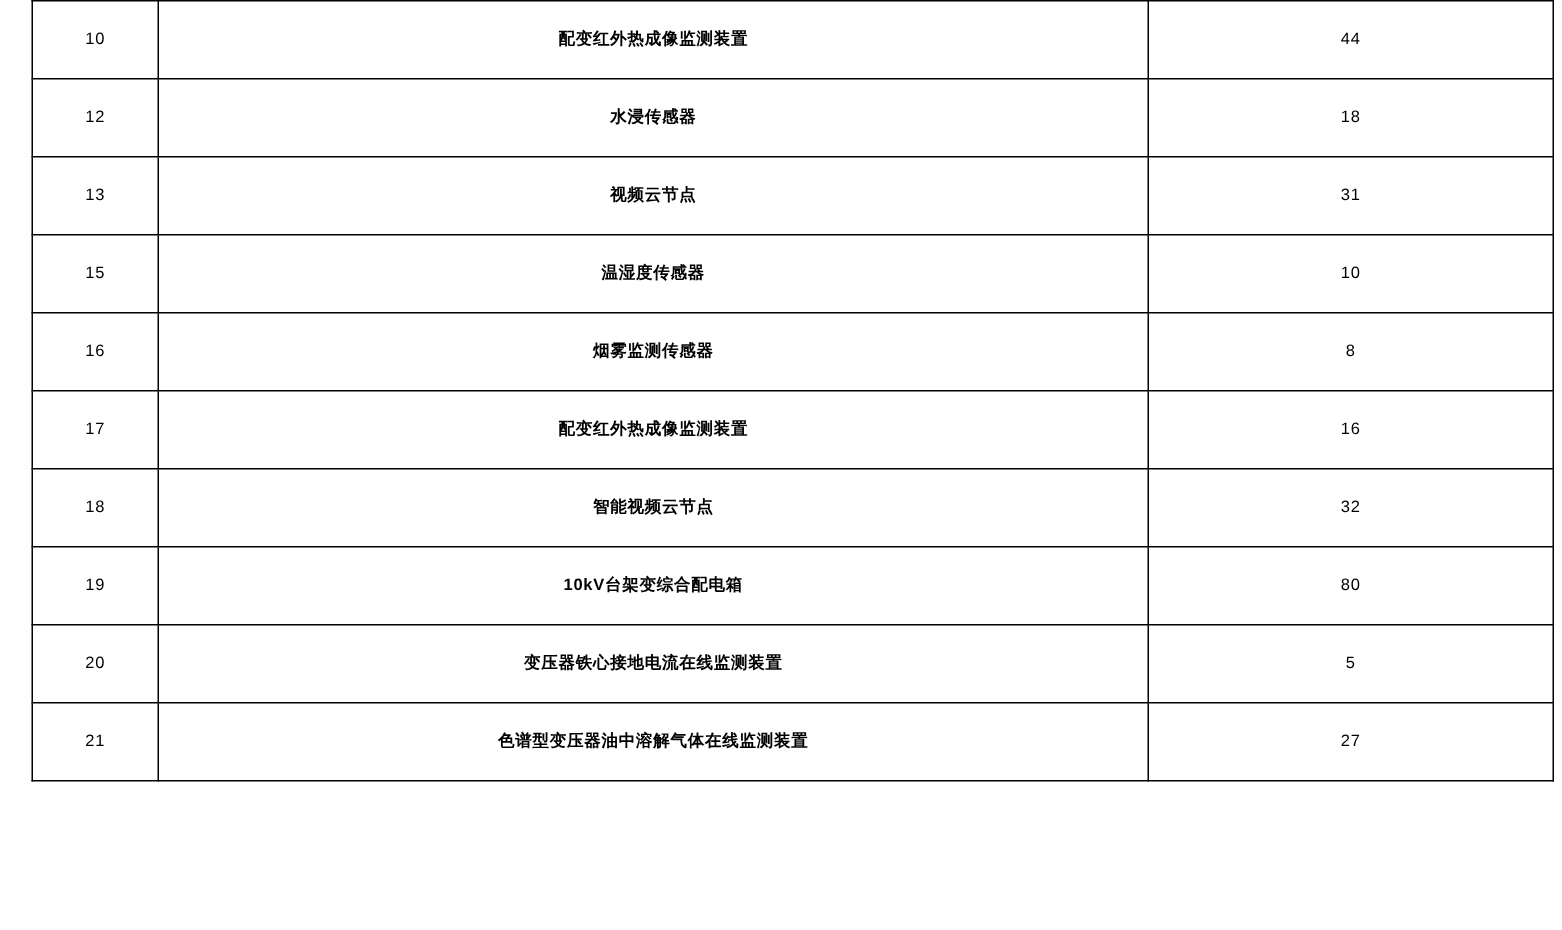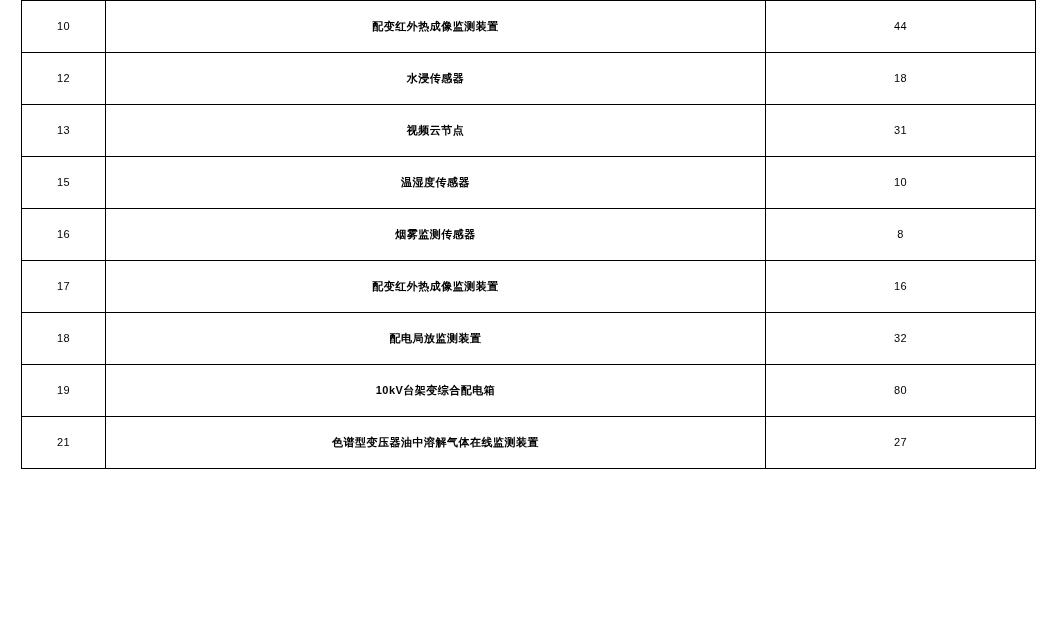--- a/index.html
+++ b/index.html
@@ -89,27 +89,32 @@
         <td class="cell-name">烟雾监测传感器</td>
         <td class="cell-count">8</td>
       </tr>
       <tr>
         <td class="cell-index">17</td>
         <td class="cell-name">配变红外热成像监测装置</td>
         <td class="cell-count">16</td>
       </tr>
       <tr>
         <td class="cell-index">18</td>
-        <td class="cell-name">配电局放监测装置</td>
+        <td class="cell-name">智能视频云节点</td>
         <td class="cell-count">32</td>
       </tr>
       <tr>
         <td class="cell-index">19</td>
         <td class="cell-name">10kV台架变综合配电箱</td>
         <td class="cell-count">80</td>
+      </tr>
+      <tr>
+        <td class="cell-index">20</td>
+        <td class="cell-name">变压器铁心接地电流在线监测装置</td>
+        <td class="cell-count">5</td>
       </tr>
       <tr>
         <td class="cell-index">21</td>
         <td class="cell-name">色谱型变压器油中溶解气体在线监测装置</td>
         <td class="cell-count">27</td>
       </tr>
     </tbody>
   </table>
 </div>
 

